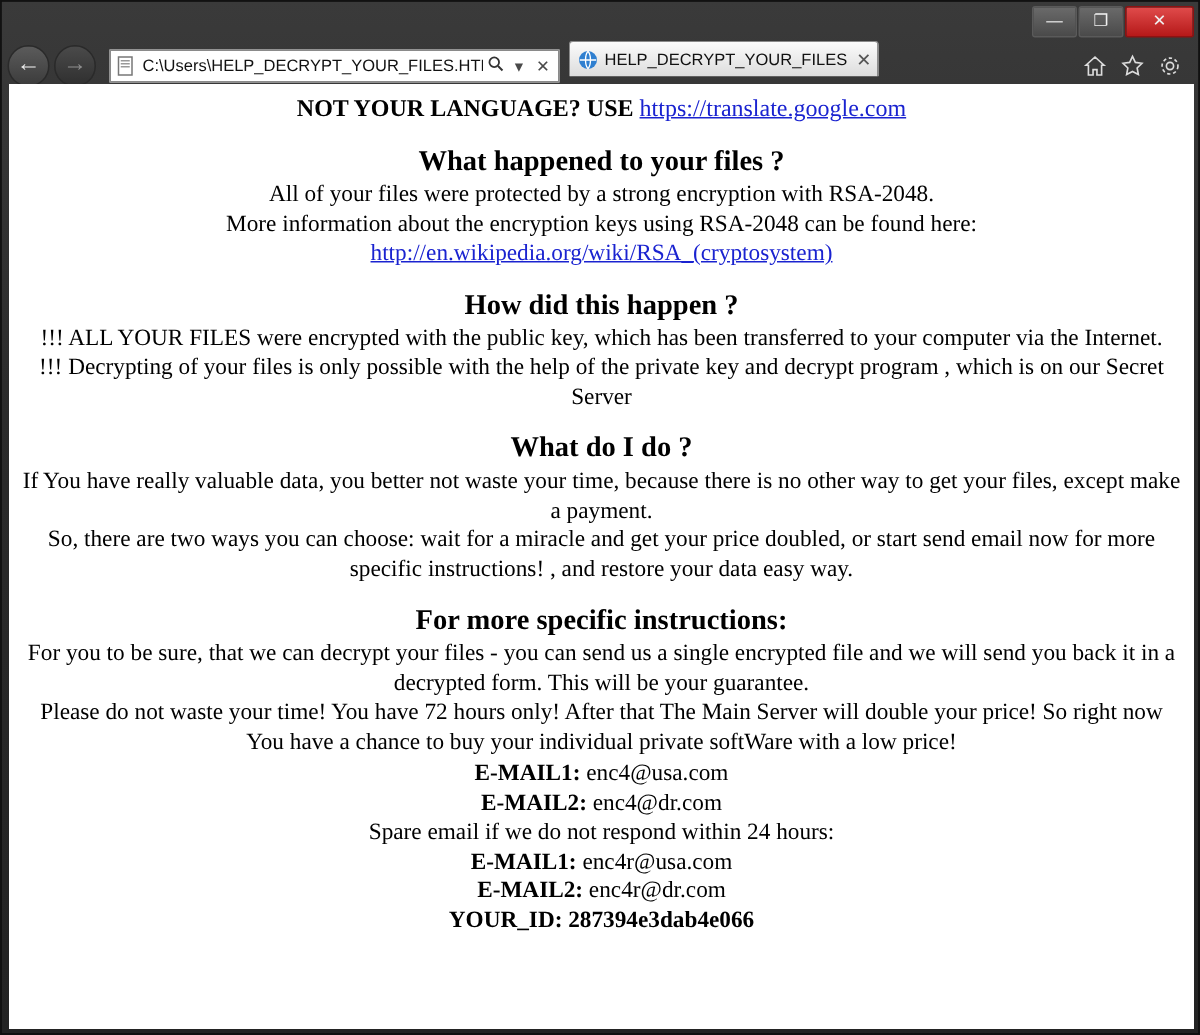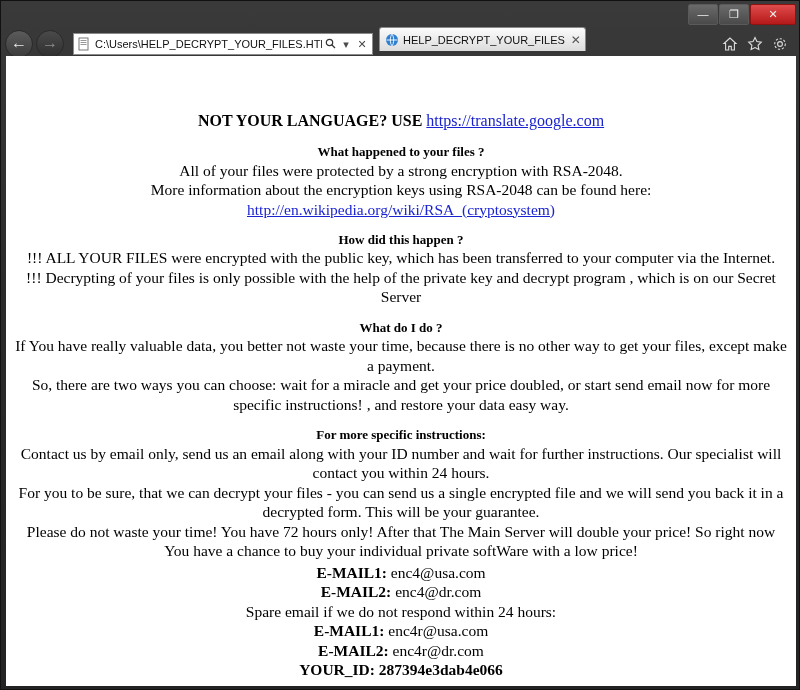--- a/index.html
+++ b/index.html
@@ -189,27 +189,26 @@
     font-family: "Liberation Serif", serif;
     font-size: 15.5px;
     line-height: 1.26;
     color: #000;
     text-align: center;
   }
   .p { margin: 0; }
   .spacer { height: 13px; }
   .sect-title {
     font-weight: bold;
-    font-size: 13px;
+    font-size: 19px;
     margin: 0;
   }
   .lead {
     font-size: 16px;
     font-weight: bold;
-    margin-top: 48px;
   }
   a.link {
     color: #1a23d0;
     text-decoration: underline;
     font-weight: normal;
   }
   .emails {
     margin-top: 2px;
   }
   .email-line { margin: 0; }
@@ -314,21 +313,20 @@
 
       <div class="spacer"></div>
 
       <p class="p sect-title">What do I do ?</p>
       <p class="p">If You have really valuable data, you better not waste your time, because there is no other way to get your files, except make a payment.</p>
       <p class="p">So, there are two ways you can choose: wait for a miracle and get your price doubled, or start send email now for more specific instructions! , and restore your data easy way.</p>
 
       <div class="spacer"></div>
 
       <p class="p sect-title">For more specific instructions:</p>
-      <p class="p">Contact us by email only, send us an email along with your ID number and wait for further instructions. Our specialist will contact you within 24 hours.</p>
       <p class="p">For you to be sure, that we can decrypt your files - you can send us a single encrypted file and we will send you back it in a decrypted form. This will be your guarantee.</p>
       <p class="p">Please do not waste your time! You have 72 hours only! After that The Main Server will double your price! So right now You have a chance to buy your individual private softWare with a low price!</p>
 
       <div class="emails">
         <p class="p email-line">
           <span class="email-label">E-MAIL1:</span>
           <span>enc4@usa.com</span>
         </p>
         <p class="p email-line">
           <span class="email-label">E-MAIL2:</span>

